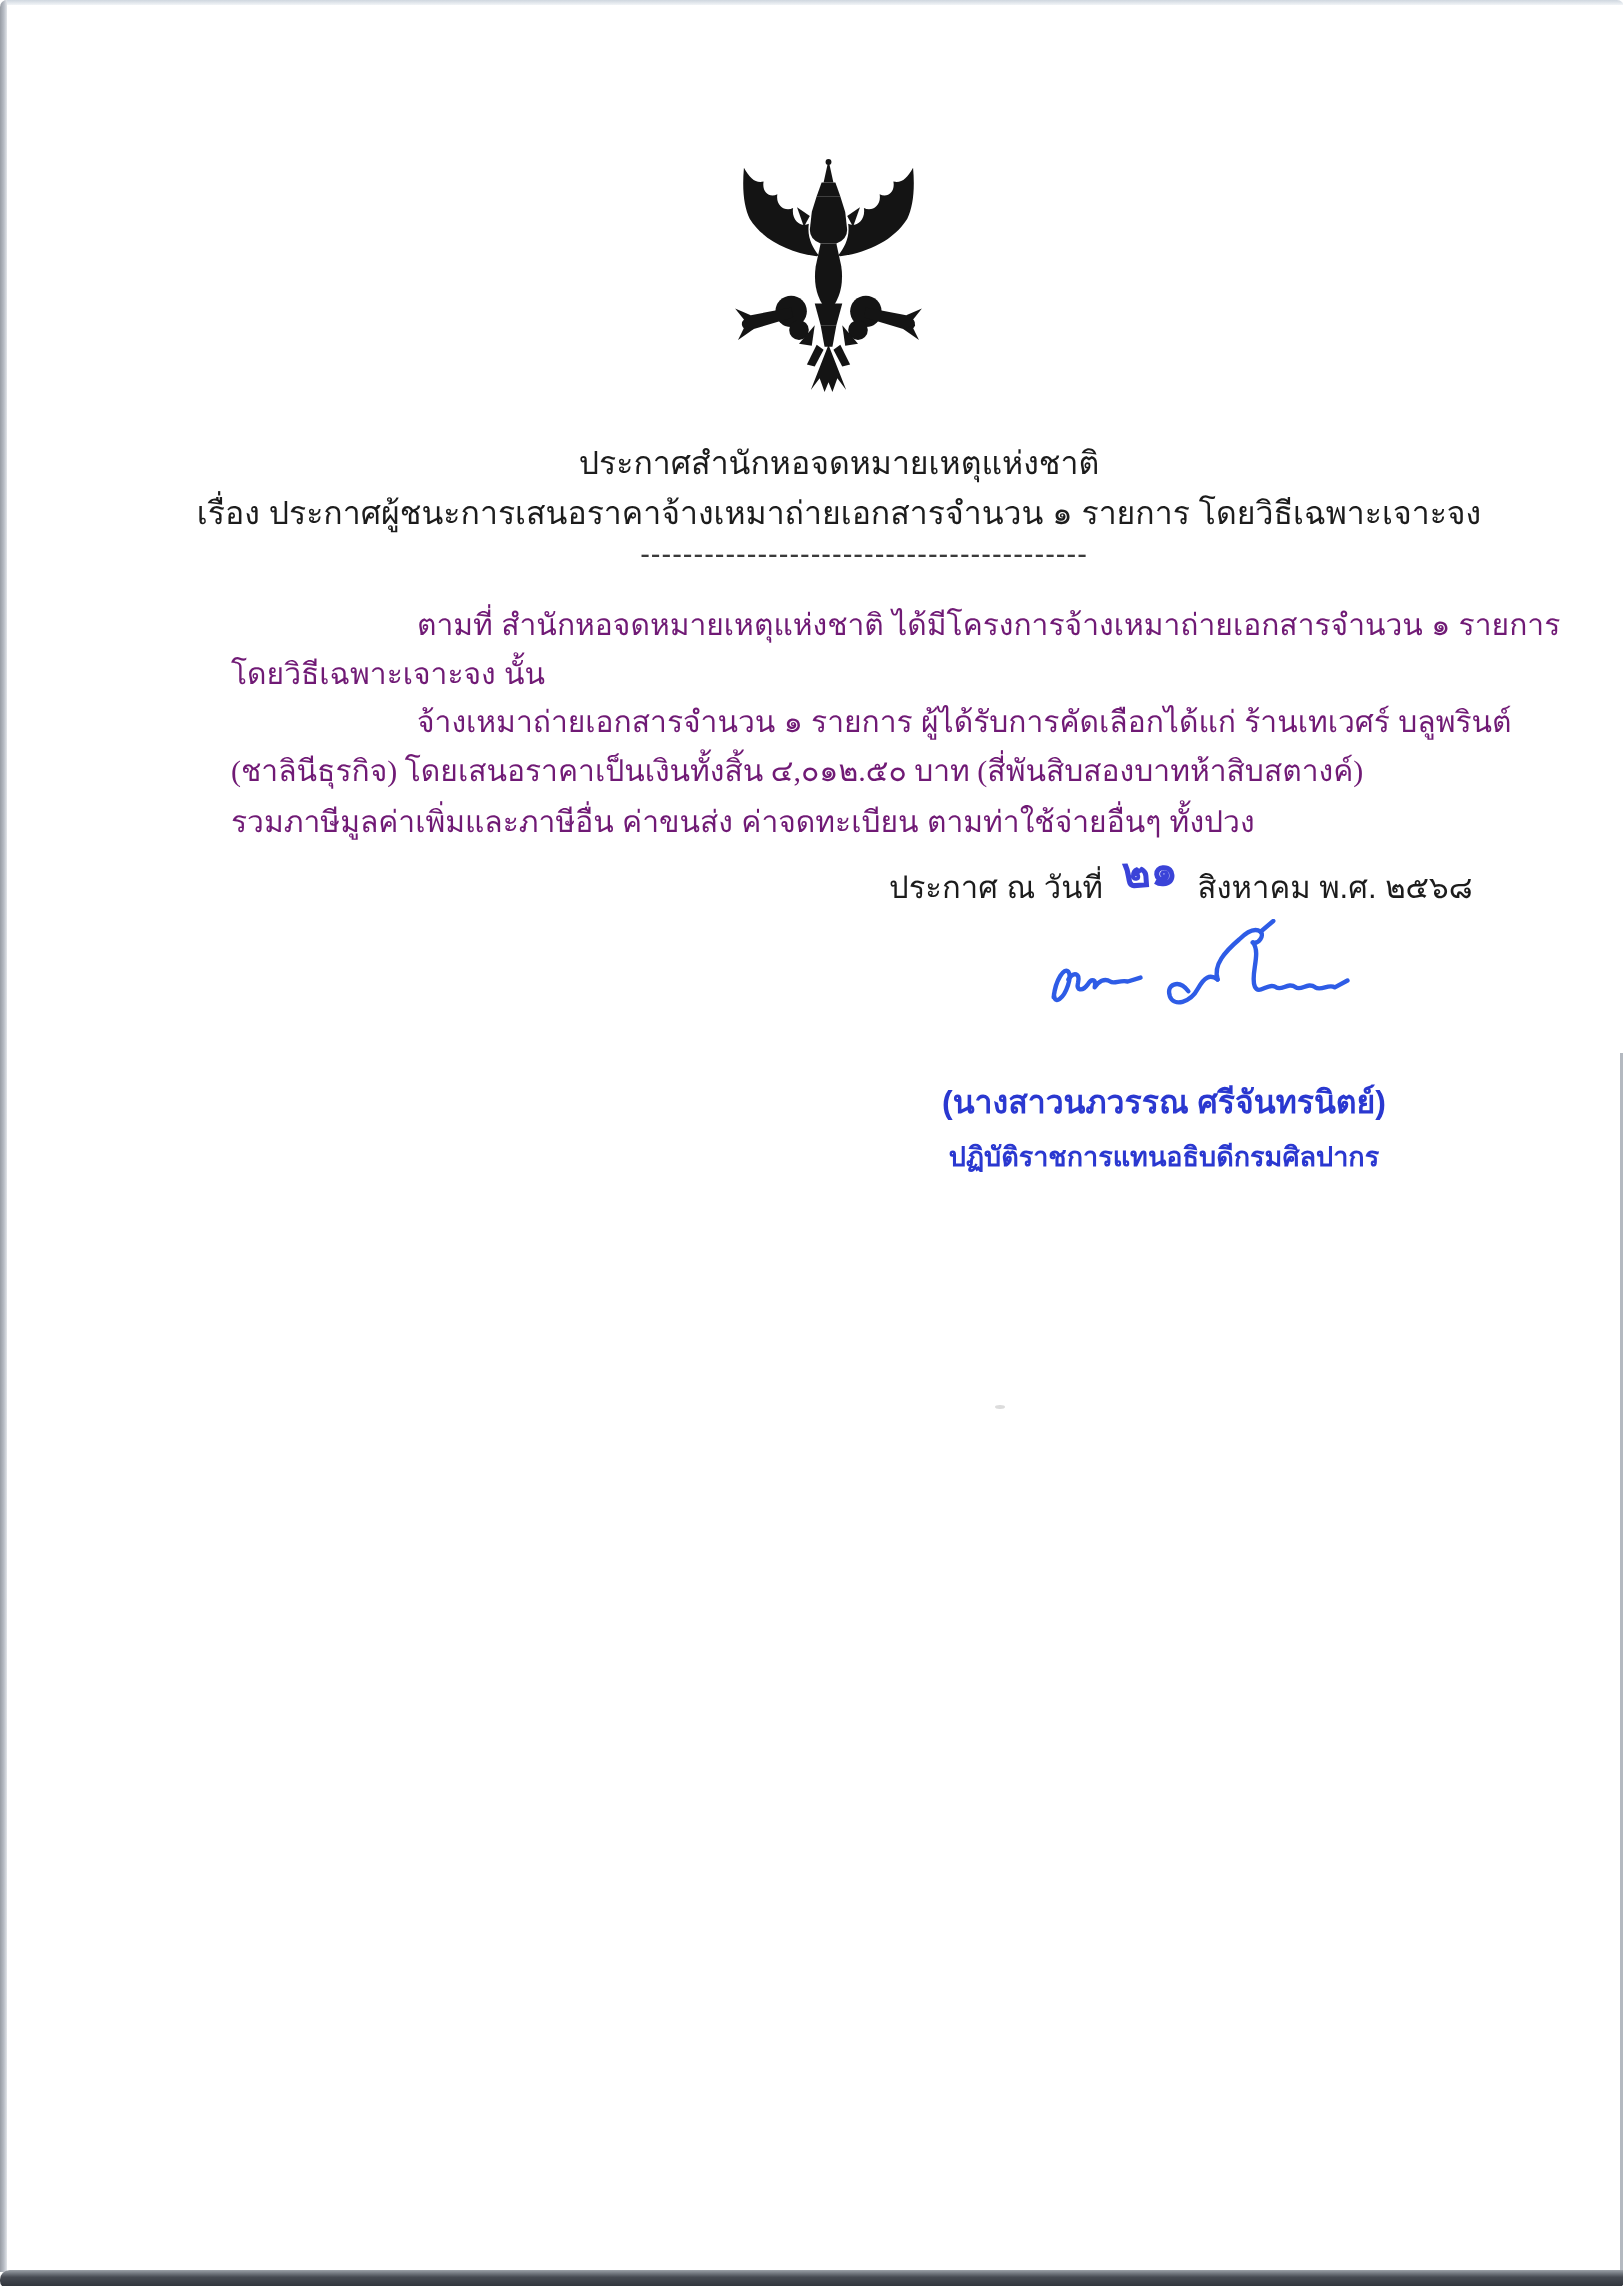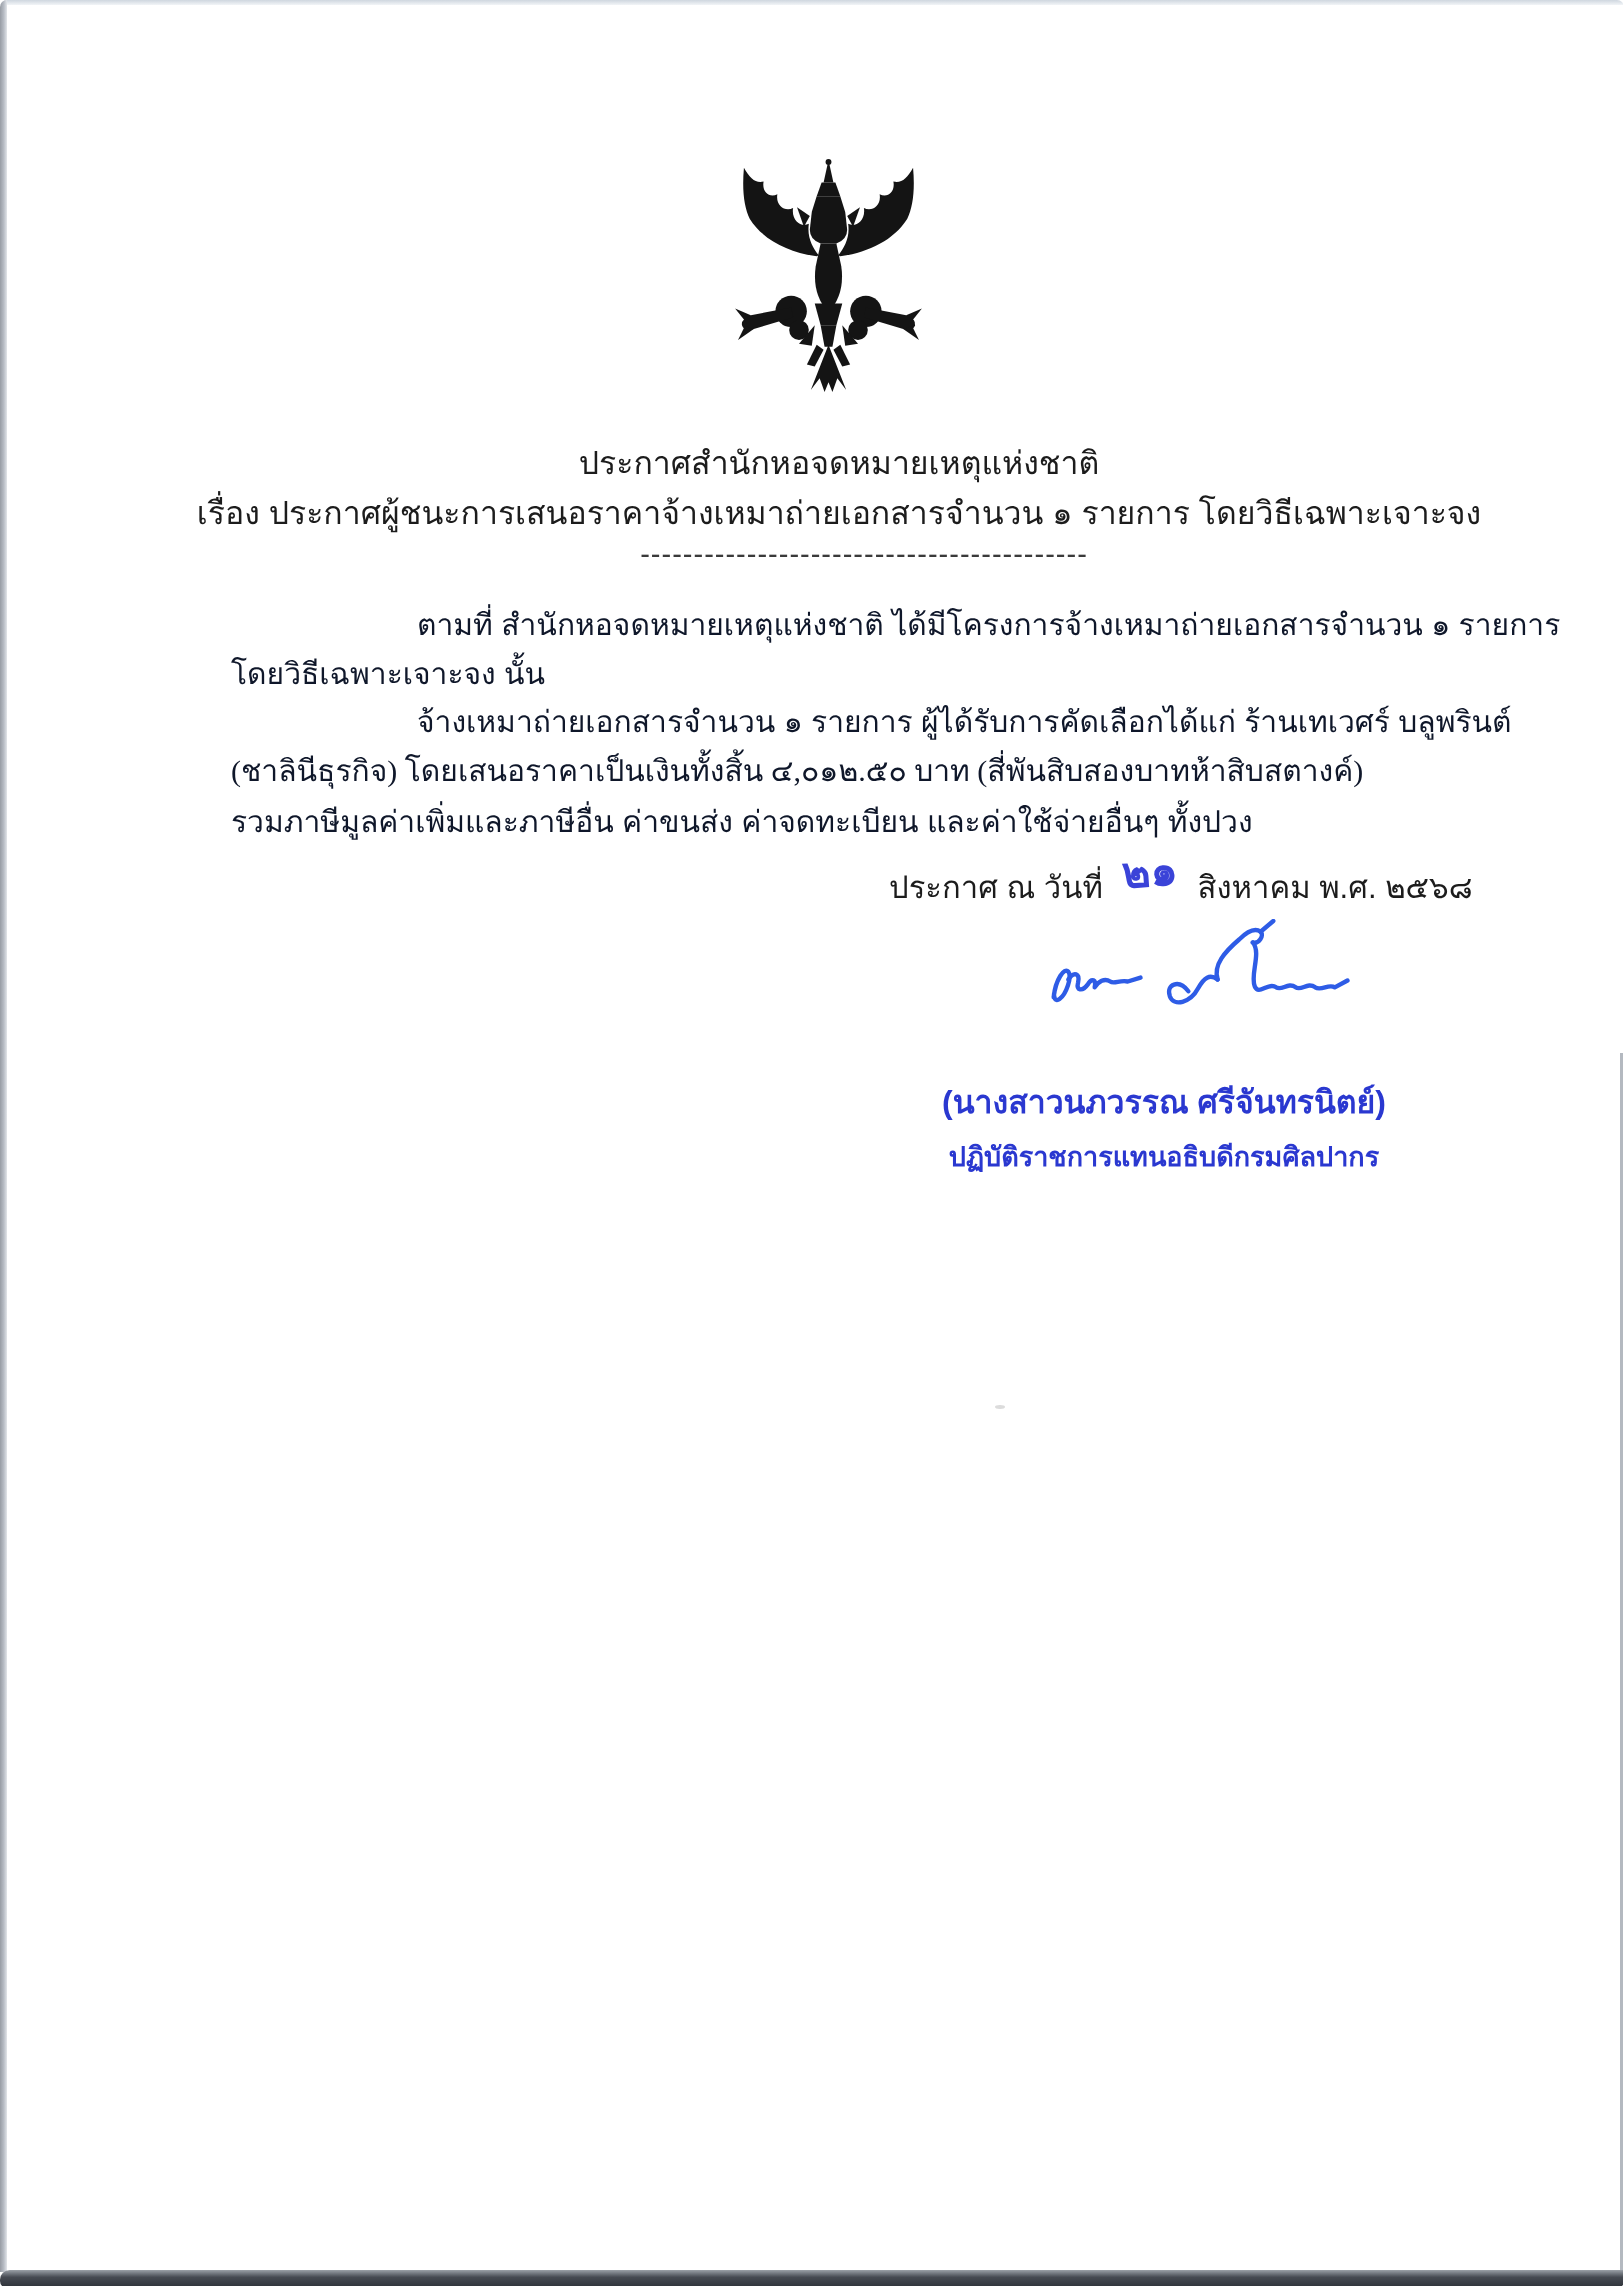--- a/index.html
+++ b/index.html
@@ -27,21 +27,21 @@
   .garuda{position:absolute;left:720px;top:156px;width:217px;height:236px;}
 
   .title-line{position:absolute;left:0;width:1624px;text-align:center;
     font-size:32px;white-space:nowrap;}
   .title1{top:437px;transform:translateX(27px);}
   .title2{top:487px;transform:translateX(27px);}
   .divider{position:absolute;left:0;width:1624px;top:538px;text-align:center;
     font-size:29px;letter-spacing:1px;color:#3a3a3a;transform:translateX(52px);
     white-space:nowrap;}
 
-  .bodyline{position:absolute;font-size:30px;white-space:nowrap;color:#0f172a;}
+  .bodyline{position:absolute;font-size:30px;white-space:nowrap;color:#701a75;}
   .p1l1{left:417px;top:601px;}
   .p1l2{left:231px;top:650px;}
   .p2l1{left:417px;top:698px;}
   .p2l2{left:231px;top:747px;font-family:Liberation Serif, serif;}
   .p2l3{left:231px;top:798px;}
 
   .dateline{position:absolute;left:889px;top:862px;font-size:31px;
     display:inline-flex;align-items:center;gap:19.5px;white-space:nowrap;}
   .handwritten-day{color:#3a43d8;font-size:43px;line-height:1;
     transform:translateY(-15.6px) rotate(-4deg);font-weight:bold;}
@@ -110,21 +110,21 @@
   </svg>
 
   <div class="title-line title1">ประกาศสำนักหอจดหมายเหตุแห่งชาติ</div>
   <div class="title-line title2">เรื่อง  ประกาศผู้ชนะการเสนอราคาจ้างเหมาถ่ายเอกสารจำนวน ๑ รายการ โดยวิธีเฉพาะเจาะจง</div>
   <div class="divider">------------------------------------------</div>
 
   <div class="bodyline p1l1">ตามที่ สำนักหอจดหมายเหตุแห่งชาติ ได้มีโครงการจ้างเหมาถ่ายเอกสารจำนวน ๑ รายการ</div>
   <div class="bodyline p1l2">โดยวิธีเฉพาะเจาะจง นั้น</div>
   <div class="bodyline p2l1">จ้างเหมาถ่ายเอกสารจำนวน ๑ รายการ ผู้ได้รับการคัดเลือกได้แก่ ร้านเทเวศร์ บลูพรินต์</div>
   <div class="bodyline p2l2">(ชาลินีธุรกิจ) โดยเสนอราคาเป็นเงินทั้งสิ้น ๔,๐๑๒.๕๐ บาท (สี่พันสิบสองบาทห้าสิบสตางค์)</div>
-  <div class="bodyline p2l3">รวมภาษีมูลค่าเพิ่มและภาษีอื่น ค่าขนส่ง ค่าจดทะเบียน และค่าใช้จ่ายอื่นๆ ทั้งปวง</div>
+  <div class="bodyline p2l3">รวมภาษีมูลค่าเพิ่มและภาษีอื่น ค่าขนส่ง ค่าจดทะเบียน ตามท่าใช้จ่ายอื่นๆ ทั้งปวง</div>
 
   <div class="dateline">
     <span>ประกาศ  ณ วันที่</span>
     <span class="handwritten-day">๒๑</span>
     <span>สิงหาคม  พ.ศ. ๒๕๖๘</span>
   </div>
 
   <svg class="signature-svg" viewBox="0 0 335 128" xmlns="http://www.w3.org/2000/svg">
     <g fill="none" stroke="#2e5ce6" stroke-width="4.5" stroke-linecap="round" stroke-linejoin="round">
       <path d="M14,80 C16,62 25,49 29,54 C33,59 27,77 20,82 C16,85 13,81 15,74"></path>

